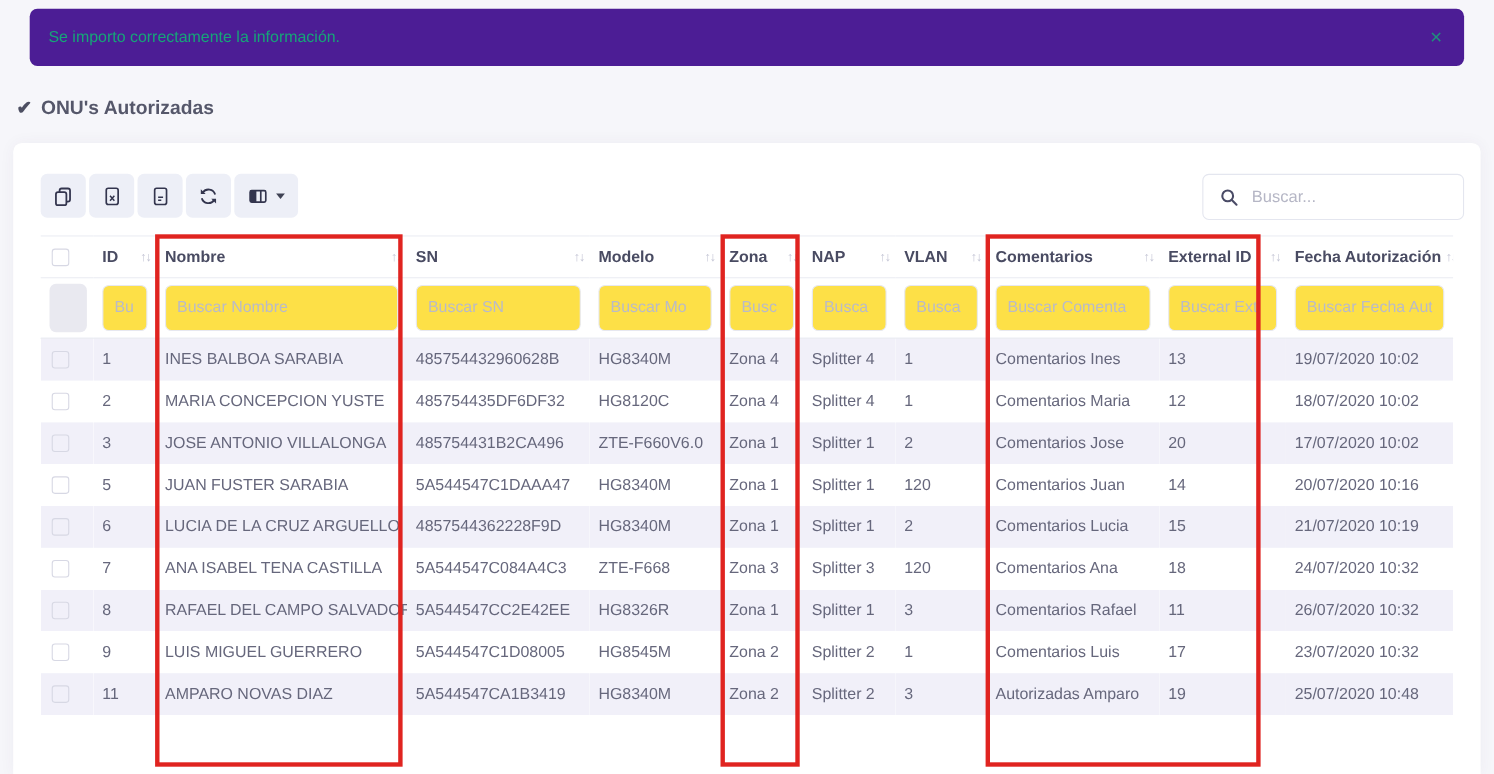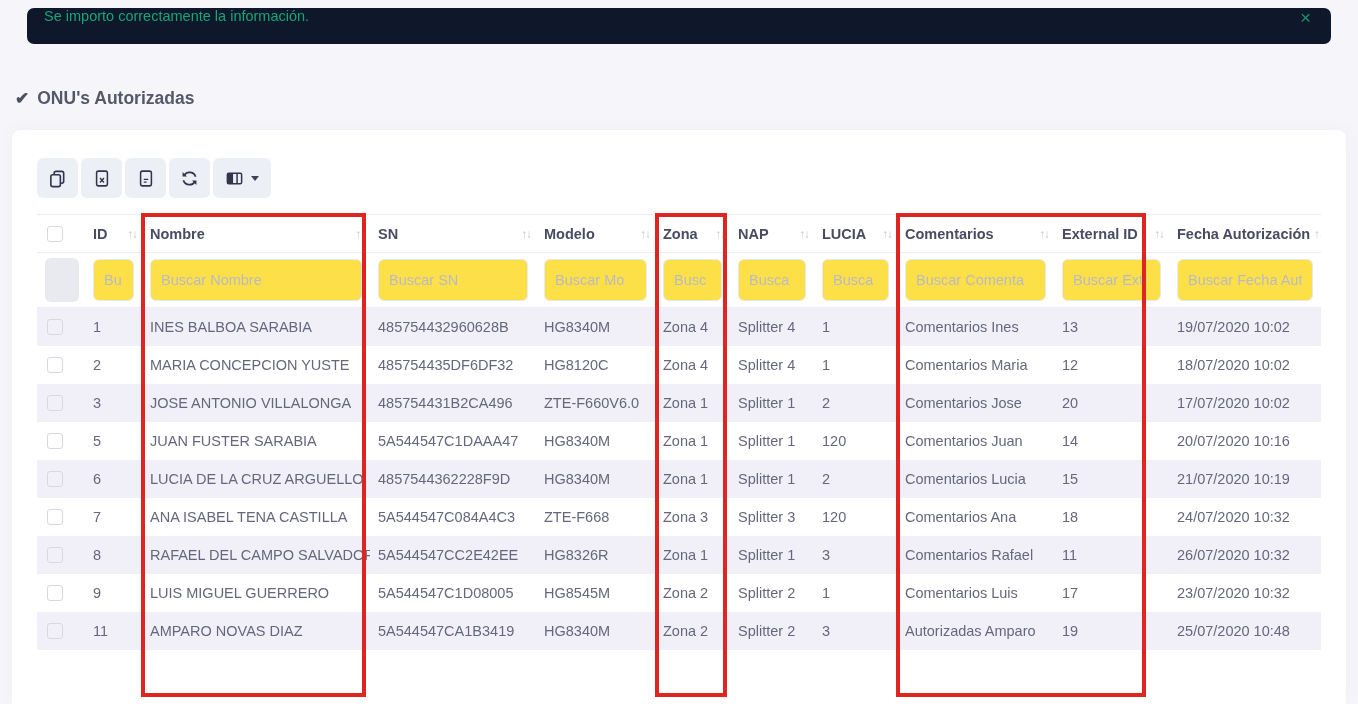--- a/index.html
+++ b/index.html
@@ -1,21 +1,21 @@
 <!DOCTYPE html>
 <html><head>
 <meta charset="utf-8">
 <style>
   * { margin:0; padding:0; box-sizing:border-box; }
   html,body { width:1358px; height:704px; overflow:hidden;
     font-family:"Liberation Sans", sans-serif; background:#f6f6fa; position:relative; }
 
   
-  .alert { position:absolute; left:27px; top:8px; width:1304px; height:36px;
-    background:#0f172a; border-radius:7px; display:flex; align-items:flex-start;
+  .alert { position:absolute; left:27px; top:8px; width:1304px; height:52px;
+    background:#4c1d95; border-radius:7px; display:flex; align-items:center;
     padding:0 20px 0 17px; color:#16a578; font-size:14.5px; }
   .alert .msg { flex:1; }
   .alert .close { color:#16a578; font-size:19px; line-height:1; cursor:pointer; opacity:.85; }
 
   
   .page-title { position:absolute; left:15px; top:88px; display:flex; align-items:center;
     gap:8px; color:#55576a; font-size:17.5px; font-weight:bold; }
   .page-title .chk { font-size:17px; color:#4d4f62; }
 
   
@@ -123,20 +123,27 @@
           <svg width="19" height="19" viewBox="0 0 20 20" fill="none" stroke="#33354e" stroke-width="1.6">
             <rect x="2.5" y="4.5" width="15" height="11" rx="1.5"></rect>
             <rect x="2.5" y="4.5" width="6" height="11" fill="#33354e" stroke="none"></rect>
             <path d="M12.7 4.5 v11"></path>
           </svg>
         </span>
       <span class="caret"></span>
     </button>
   </div>
 
+  <div class="search">
+    <svg width="17" height="17" viewBox="0 0 18 18" fill="none" stroke="#4a4b66" stroke-width="2">
+        <circle cx="7.5" cy="7.5" r="5.2"></circle>
+        <path d="M11.5 11.5 L16 16" stroke-linecap="round"></path>
+      </svg>
+    <input type="text" placeholder="Buscar..." style="">
+  </div>
 
   <div class="tablewrap">
     <table id="onu-table">
         <colgroup>
           <col style="width: 48px;">
           <col style="width: 57px;">
           <col style="width: 228px;">
           <col style="width: 166px;">
           <col style="width: 119px;">
           <col style="width: 75px;">
@@ -182,21 +189,21 @@
               </div>
             </th>
             <th>
               <div class="thflex">
                 <span>NAP</span>
                 <span class="sort">↑↓</span>
               </div>
             </th>
             <th>
               <div class="thflex">
-                <span>LUCIA</span>
+                <span>VLAN</span>
                 <span class="sort">↑↓</span>
               </div>
             </th>
             <th>
               <div class="thflex">
                 <span>Comentarios</span>
                 <span class="sort">↑↓</span>
               </div>
             </th>
             <th>

